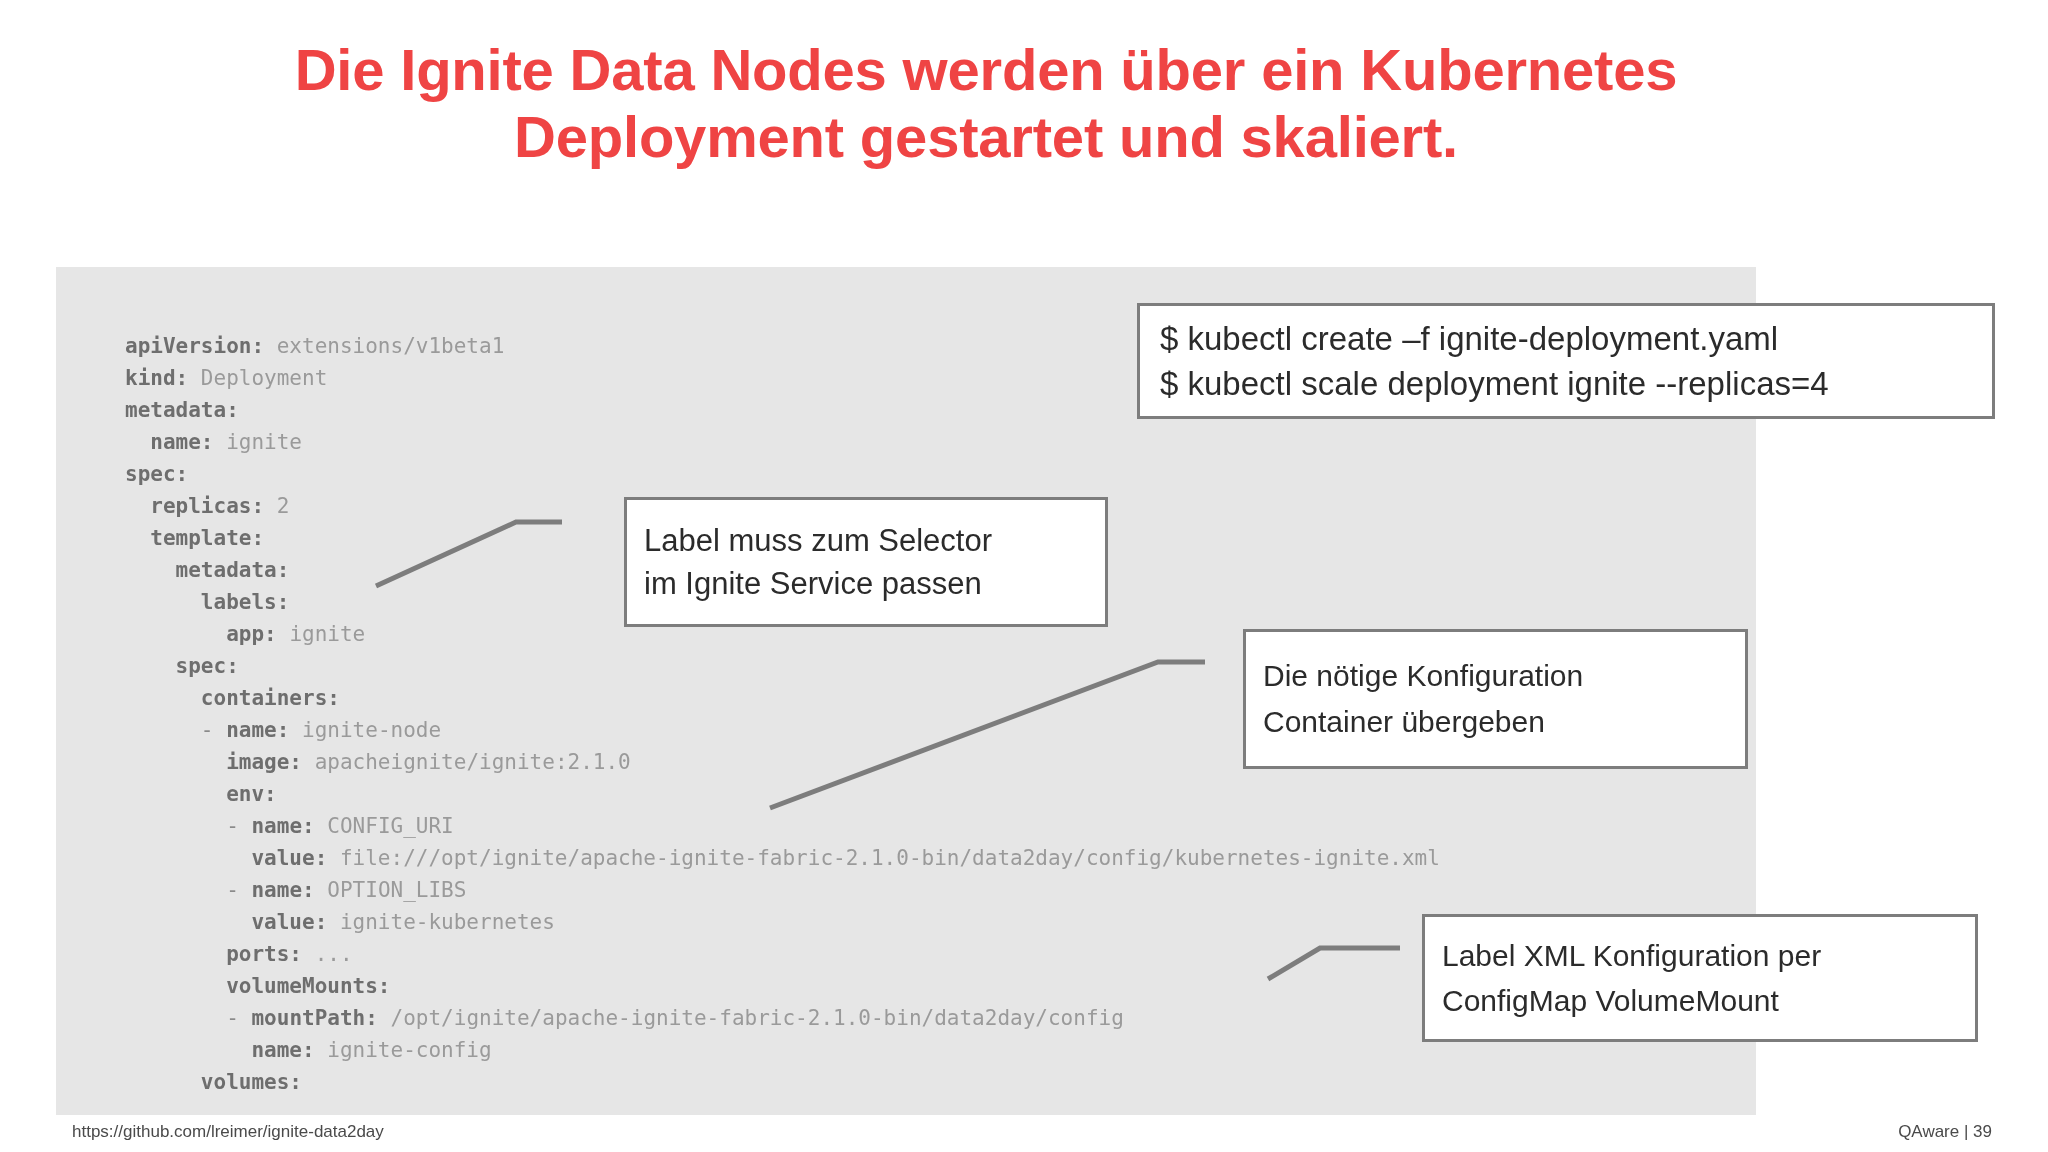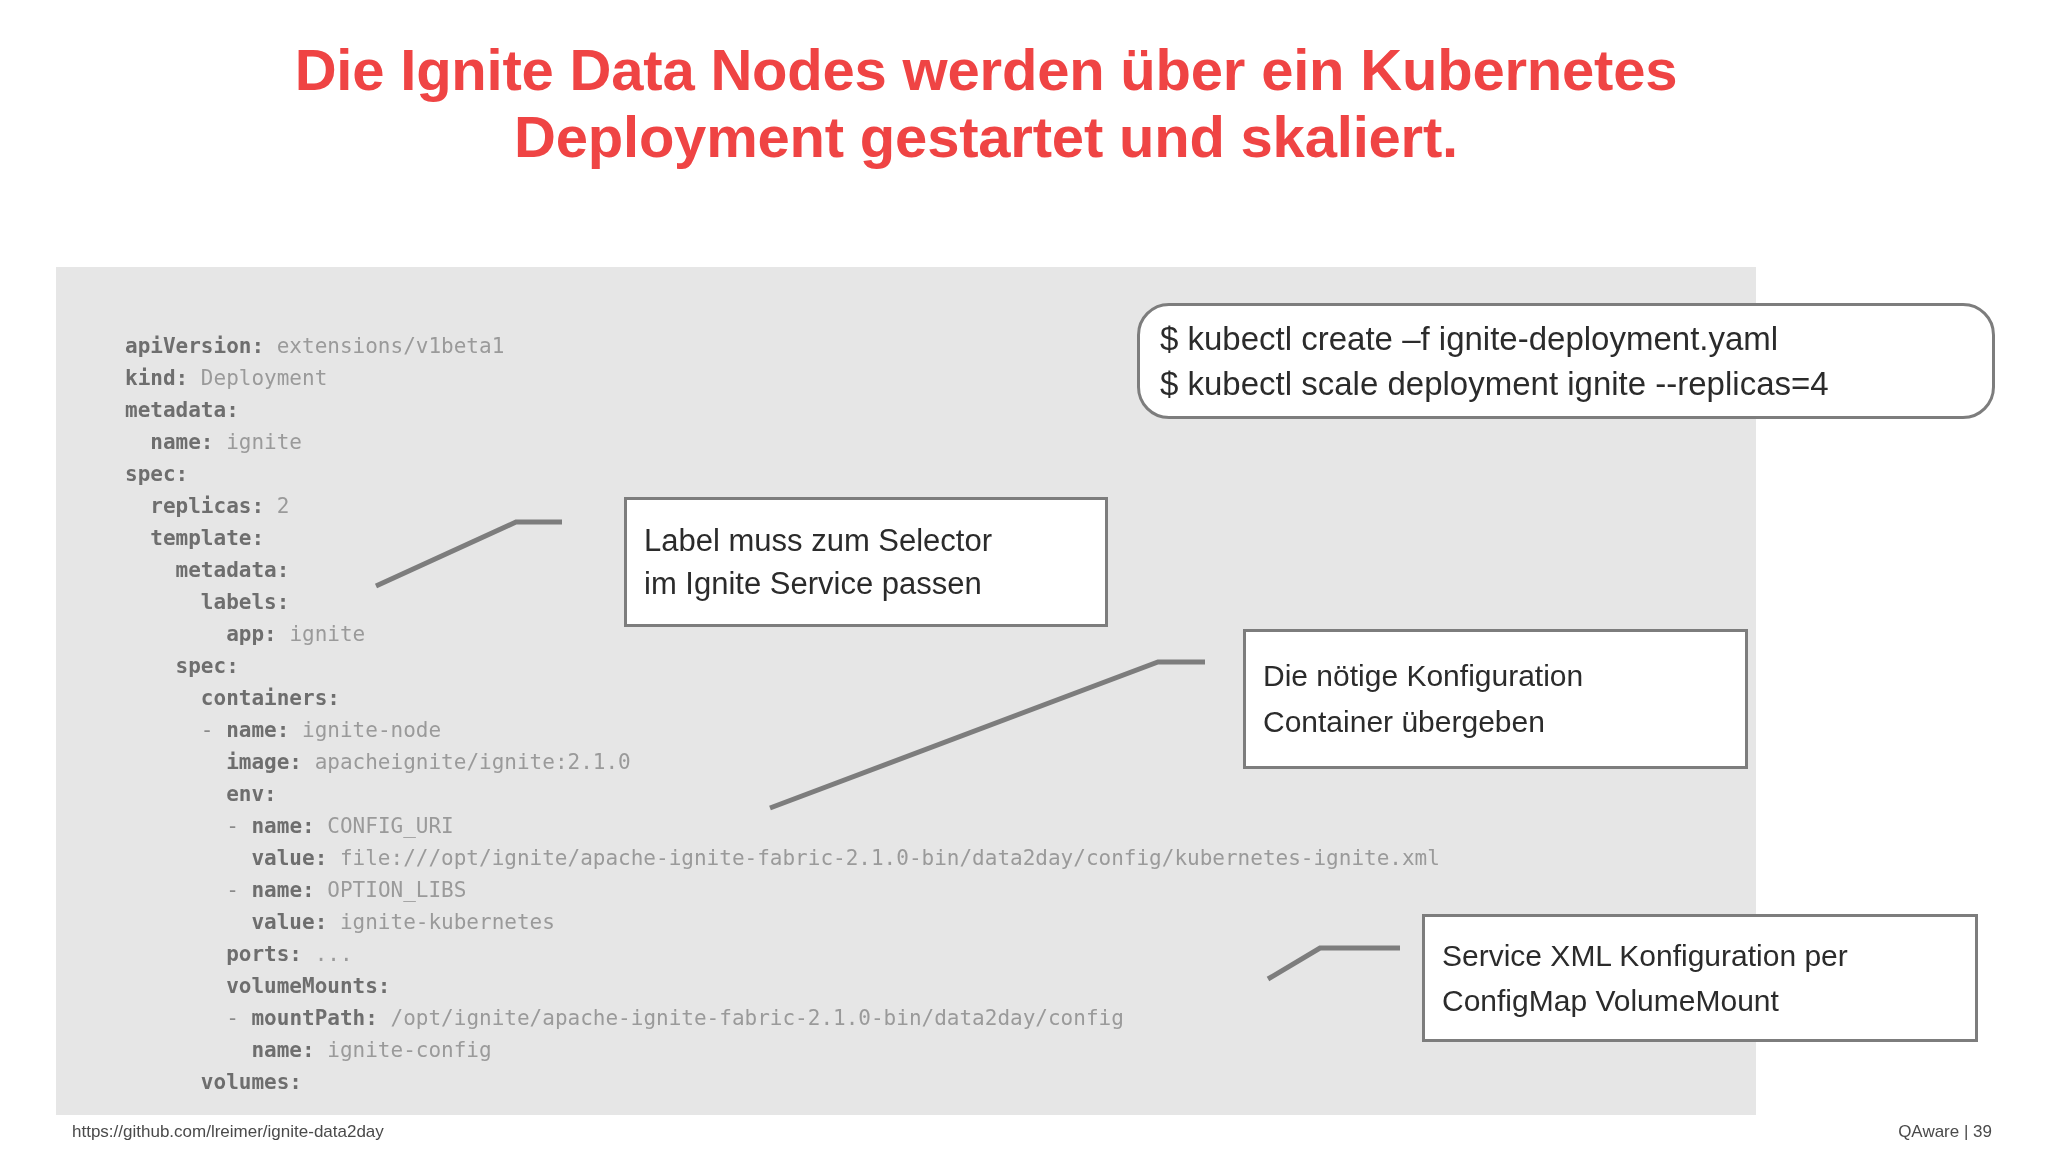--- a/index.html
+++ b/index.html
@@ -82,21 +82,20 @@
   }
 
   #callout-kubectl {
     left: 1137px;
     top: 303px;
     width: 858px;
     height: 116px;
     font-size: 33px;
     line-height: 45px;
     padding: 0 20px;
-    border-radius: 32px;
   }
 
   #callout-label {
     left: 608px;
     top: 497px;
     width: 484px;
     height: 130px;
     font-size: 31px;
     line-height: 43px;
     padding: 0 17px;
@@ -177,18 +176,18 @@
   <div class="line">Label muss zum Selector</div>
   <div class="line">im Ignite Service passen</div>
 </div>
 
 <div class="callout" id="callout-env">
   <div class="line">Die nötige Konfiguration</div>
   <div class="line">Container übergeben</div>
 </div>
 
 <div class="callout" id="callout-configmap">
-  <div class="line">Service XML Konfiguration per</div>
+  <div class="line">Label XML Konfiguration per</div>
   <div class="line">ConfigMap VolumeMount</div>
 </div>
 
 <div id="footer-left">https://github.com/lreimer/ignite-data2day</div>
 <div id="footer-right">QAware | 39</div>
 
 </body></html>

